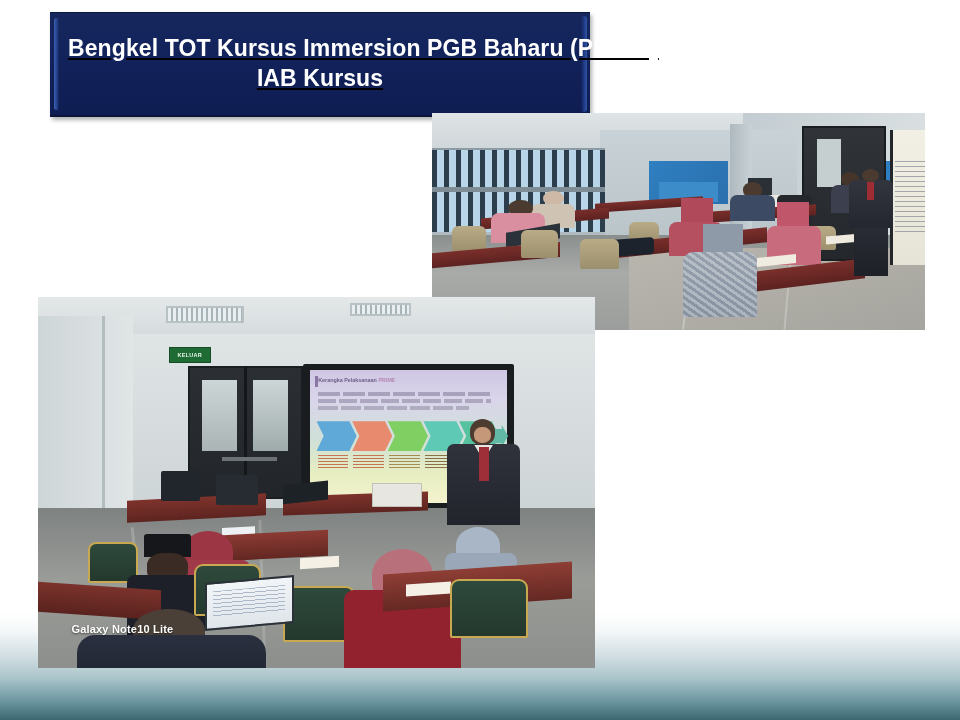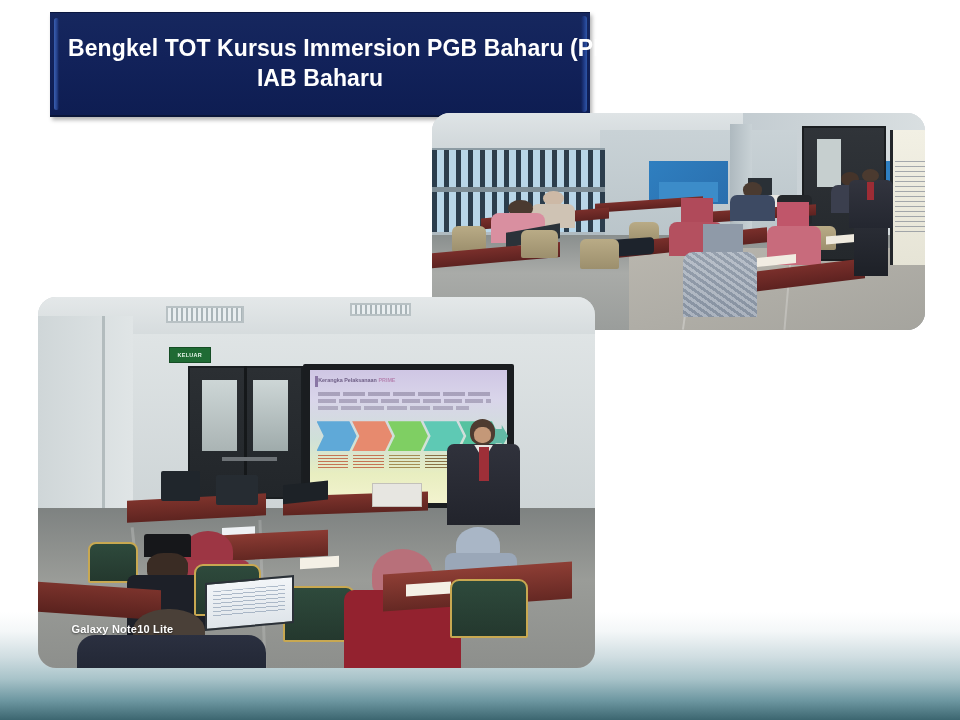--- a/index.html
+++ b/index.html
@@ -48,20 +48,21 @@
     width: 540px;
     height: 105px;
     background: linear-gradient(to bottom, #16275e 0%, #12225a 45%, #0e1d52 100%);
     box-sizing: border-box;
     border-top: 1px solid #0b1740;
     border-bottom: 2px solid #0a1538;
     display: flex;
     align-items: center;
     justify-content: center;
     box-shadow: 2px 3px 4px rgba(0,0,0,0.30);
+    text-decoration: underline;
   }
   
   #title-banner::before {
     content: "";
     position: absolute;
     left: 4px; top: 5px; bottom: 5px;
     width: 5px;
     border-radius: 3px;
     background: linear-gradient(to right, #3a5fb0, #24408a 60%, rgba(22,39,94,0));
   }
@@ -91,21 +92,20 @@
   #title-text .line { display: block; white-space: nowrap; }
   #title-text .line-1 { font-size: 23px; }
   #title-text .line-2 { font-size: 23px; }
   #title-text .line-3 { font-size: 23px; }
 
   
   .photo {
     position: absolute;
     overflow: hidden;
     background: #cfd4d6;
-    border-radius: 18px;
   }
   .photo .scene { position: absolute; inset: 0; }
 
   
   #photo-top-right {
     left: 432px; top: 113px;
     width: 493px; height: 217px;
     box-shadow: 0 0 0 0 rgba(0,0,0,0);
   }
 
@@ -360,21 +360,21 @@
 </head>
 <body>
 
 <div id="slide">
 
   <div id="footer-band"></div>
 
   <div id="title-banner">
     <div id="title-text">
       <span class="line line-1">Bengkel TOT Kursus Immersion PGB Baharu (PRIME)</span>
-      <span class="line line-3">IAB Baharu</span>
+      <span class="line line-3">IAB Kursus</span>
     </div>
   </div>
 
   <div class="photo" id="photo-top-right">
     <div class="scene">
       <div class="r p1-ceiling"></div>
       <div class="r p1-wall-right"></div>
       <div class="r p1-wall-back"></div>
       <div class="r p1-column"></div>
 

